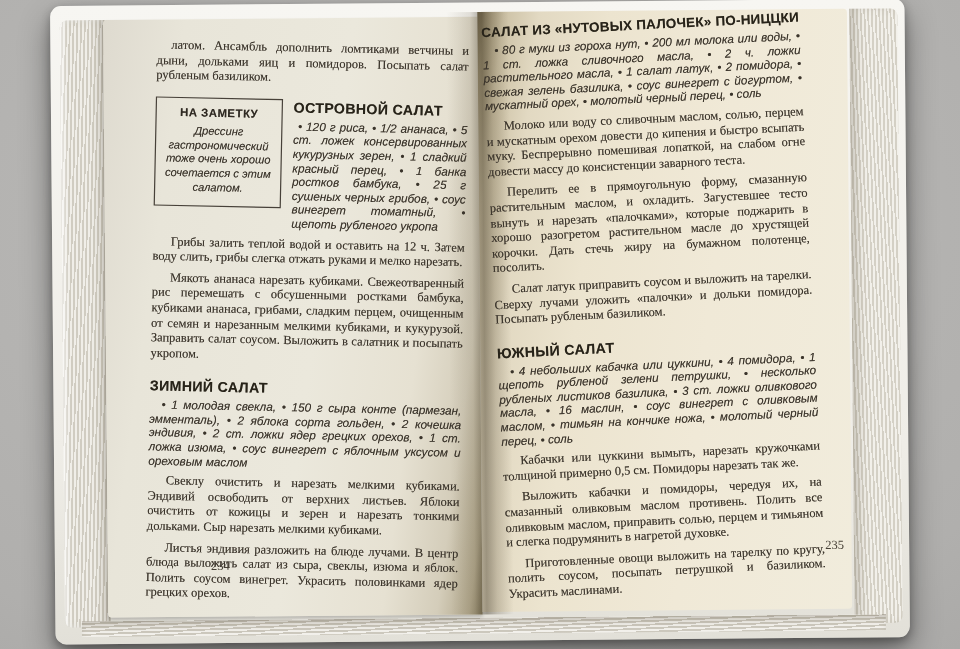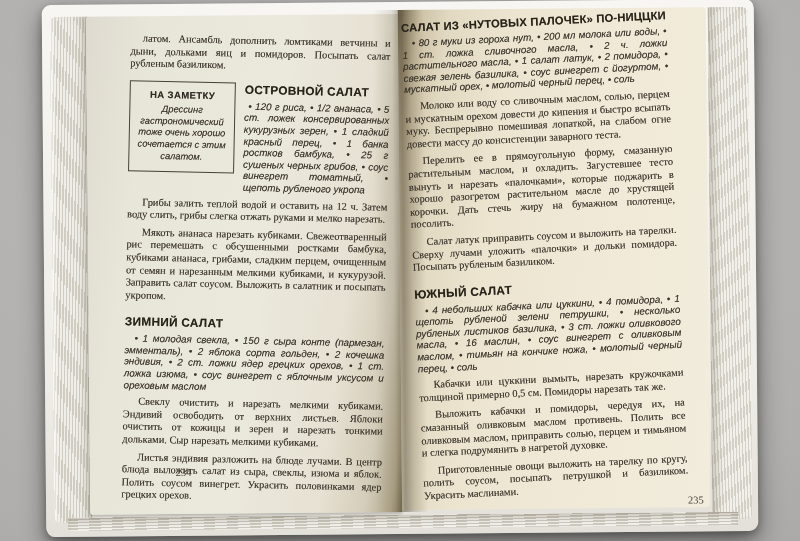--- a/index.html
+++ b/index.html
@@ -69,21 +69,21 @@
   }
   .recipe-title.mt{ margin-top:13px; }
   .title-nowrap{ white-space:nowrap; font-size:11.2px; letter-spacing:0.2px; }
   .ingredients{
     font-family:"Liberation Sans",sans-serif; font-style:italic; font-size:9.8px;
     line-height:11.6px; text-align:justify; text-indent:10px; color:#3a342b; margin-top:2px;
   }
   .ingredients.narrow{ text-indent:4px; }
   .pagenum{ position:absolute; font-family:"Liberation Serif",serif; font-size:10.5px; color:#453f35;margin-left:36px; }
   .pagenum-left{ left:94px; top:463px; }
-  .pagenum-right{ left:606px; top:495px; }
+  .pagenum-right{ left:606px; top:450px; }
 </style>
 </head>
 <body>
 
 <div class="scene">
   <div class="book">
     <div class="cover"></div>
     <div class="edges edges-left"></div>
     <div class="edges edges-right"></div>
     <div class="edges edges-bottom"></div>

